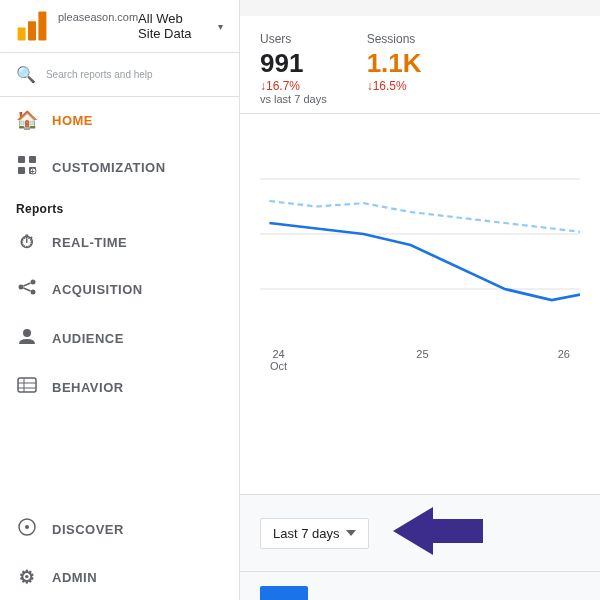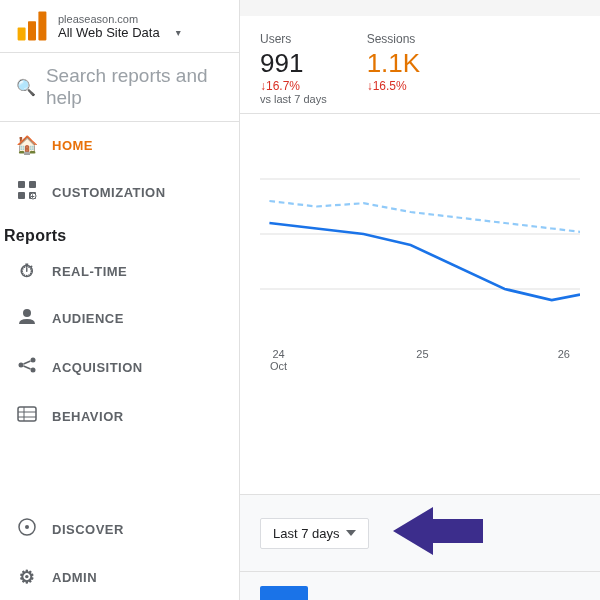--- a/index.html
+++ b/index.html
@@ -26,21 +26,21 @@
 
     .logo-icon {
       width: 32px;
       height: 32px;
       margin-right: 10px;
       flex-shrink: 0;
     }
 
     .site-info {
       display: flex;
-      flex-direction: column;
+      flex-direction: row;
     }
 
     .site-domain {
       font-size: 11px;
       color: #5f6368;
     }
 
     .site-name {
       font-size: 13px;
       color: #202124;
@@ -63,21 +63,21 @@
       border-bottom: 1px solid #e0e0e0;
       gap: 10px;
     }
 
     .search-icon-wrap {
       color: #9aa0a6;
       font-size: 16px;
     }
 
     .search-input-text {
-      font-size: 19px;
+      font-size: 10px;
       color: #9aa0a6;
     }
 
     
     .nav-item {
       display: flex;
       align-items: center;
       padding: 12px 16px;
       cursor: pointer;
       gap: 14px;
@@ -97,24 +97,25 @@
       text-align: center;
       flex-shrink: 0;
     }
 
     .nav-item.active .nav-icon {
       color: #e8710a;
     }
 
     .reports-label {
       padding: 10px 16px 4px 4px;
-      font-size: 16px;
+      font-size: 12px;
       font-weight: 700;
       color: #202124;
       letter-spacing: 0.3px;
+      margin-left: 12px;
     }
 
     
     .main-content {
       flex: 1;
       background: #f8f9fa;
       height: 600px;
       display: flex;
       flex-direction: column;
       overflow: hidden;
@@ -136,21 +137,21 @@
 
     .stat-label {
       font-size: 12px;
       color: #5f6368;
       margin-bottom: 2px;
     }
 
     .stat-value {
       font-size: 26px;
       color: #202124;
-      font-weight: 400;
+      font-weight: 700;
     }
 
     .stat-change {
       font-size: 12px;
       color: #d93025;
       display: flex;
       align-items: center;
       gap: 2px;
     }
 
@@ -278,38 +279,38 @@
   <div class="reports-label">Reports</div>
 
   <div class="nav-item">
     <span class="nav-icon">⏱</span>
     <span>REAL-TIME</span>
   </div>
 
   <div class="nav-item">
     <span class="nav-icon">
       <svg width="20" height="20" viewBox="0 0 20 20">
-        <circle cx="10" cy="7" r="4" fill="#5f6368"></circle>
-        <path d="M2 18 Q2 13 10 13 Q18 13 18 18" fill="#5f6368"></path>
-      </svg>
-    </span>
-    <span>AUDIENCE</span>
-  </div>
-
-  <div class="nav-item">
-    <span class="nav-icon">
-      <svg width="20" height="20" viewBox="0 0 20 20">
         <circle cx="4" cy="10" r="2.5" fill="#5f6368"></circle>
         <circle cx="16" cy="5" r="2.5" fill="#5f6368"></circle>
         <circle cx="16" cy="15" r="2.5" fill="#5f6368"></circle>
         <line x1="6.5" y1="9" x2="13.5" y2="6" stroke="#5f6368" stroke-width="1.5"></line>
         <line x1="6.5" y1="11" x2="13.5" y2="14" stroke="#5f6368" stroke-width="1.5"></line>
       </svg>
     </span>
     <span>ACQUISITION</span>
+  </div>
+
+  <div class="nav-item">
+    <span class="nav-icon">
+      <svg width="20" height="20" viewBox="0 0 20 20">
+        <circle cx="10" cy="7" r="4" fill="#5f6368"></circle>
+        <path d="M2 18 Q2 13 10 13 Q18 13 18 18" fill="#5f6368"></path>
+      </svg>
+    </span>
+    <span>AUDIENCE</span>
   </div>
 
   <div class="nav-item">
     <span class="nav-icon">
       <svg width="20" height="20" viewBox="0 0 20 20">
         <rect x="1" y="3" width="18" height="14" rx="2" fill="none" stroke="#5f6368" stroke-width="1.5"></rect>
         <line x1="1" y1="8" x2="19" y2="8" stroke="#5f6368" stroke-width="1"></line>
         <line x1="1" y1="13" x2="19" y2="13" stroke="#5f6368" stroke-width="1"></line>
         <line x1="7" y1="3" x2="7" y2="17" stroke="#5f6368" stroke-width="1"></line>
       </svg>

